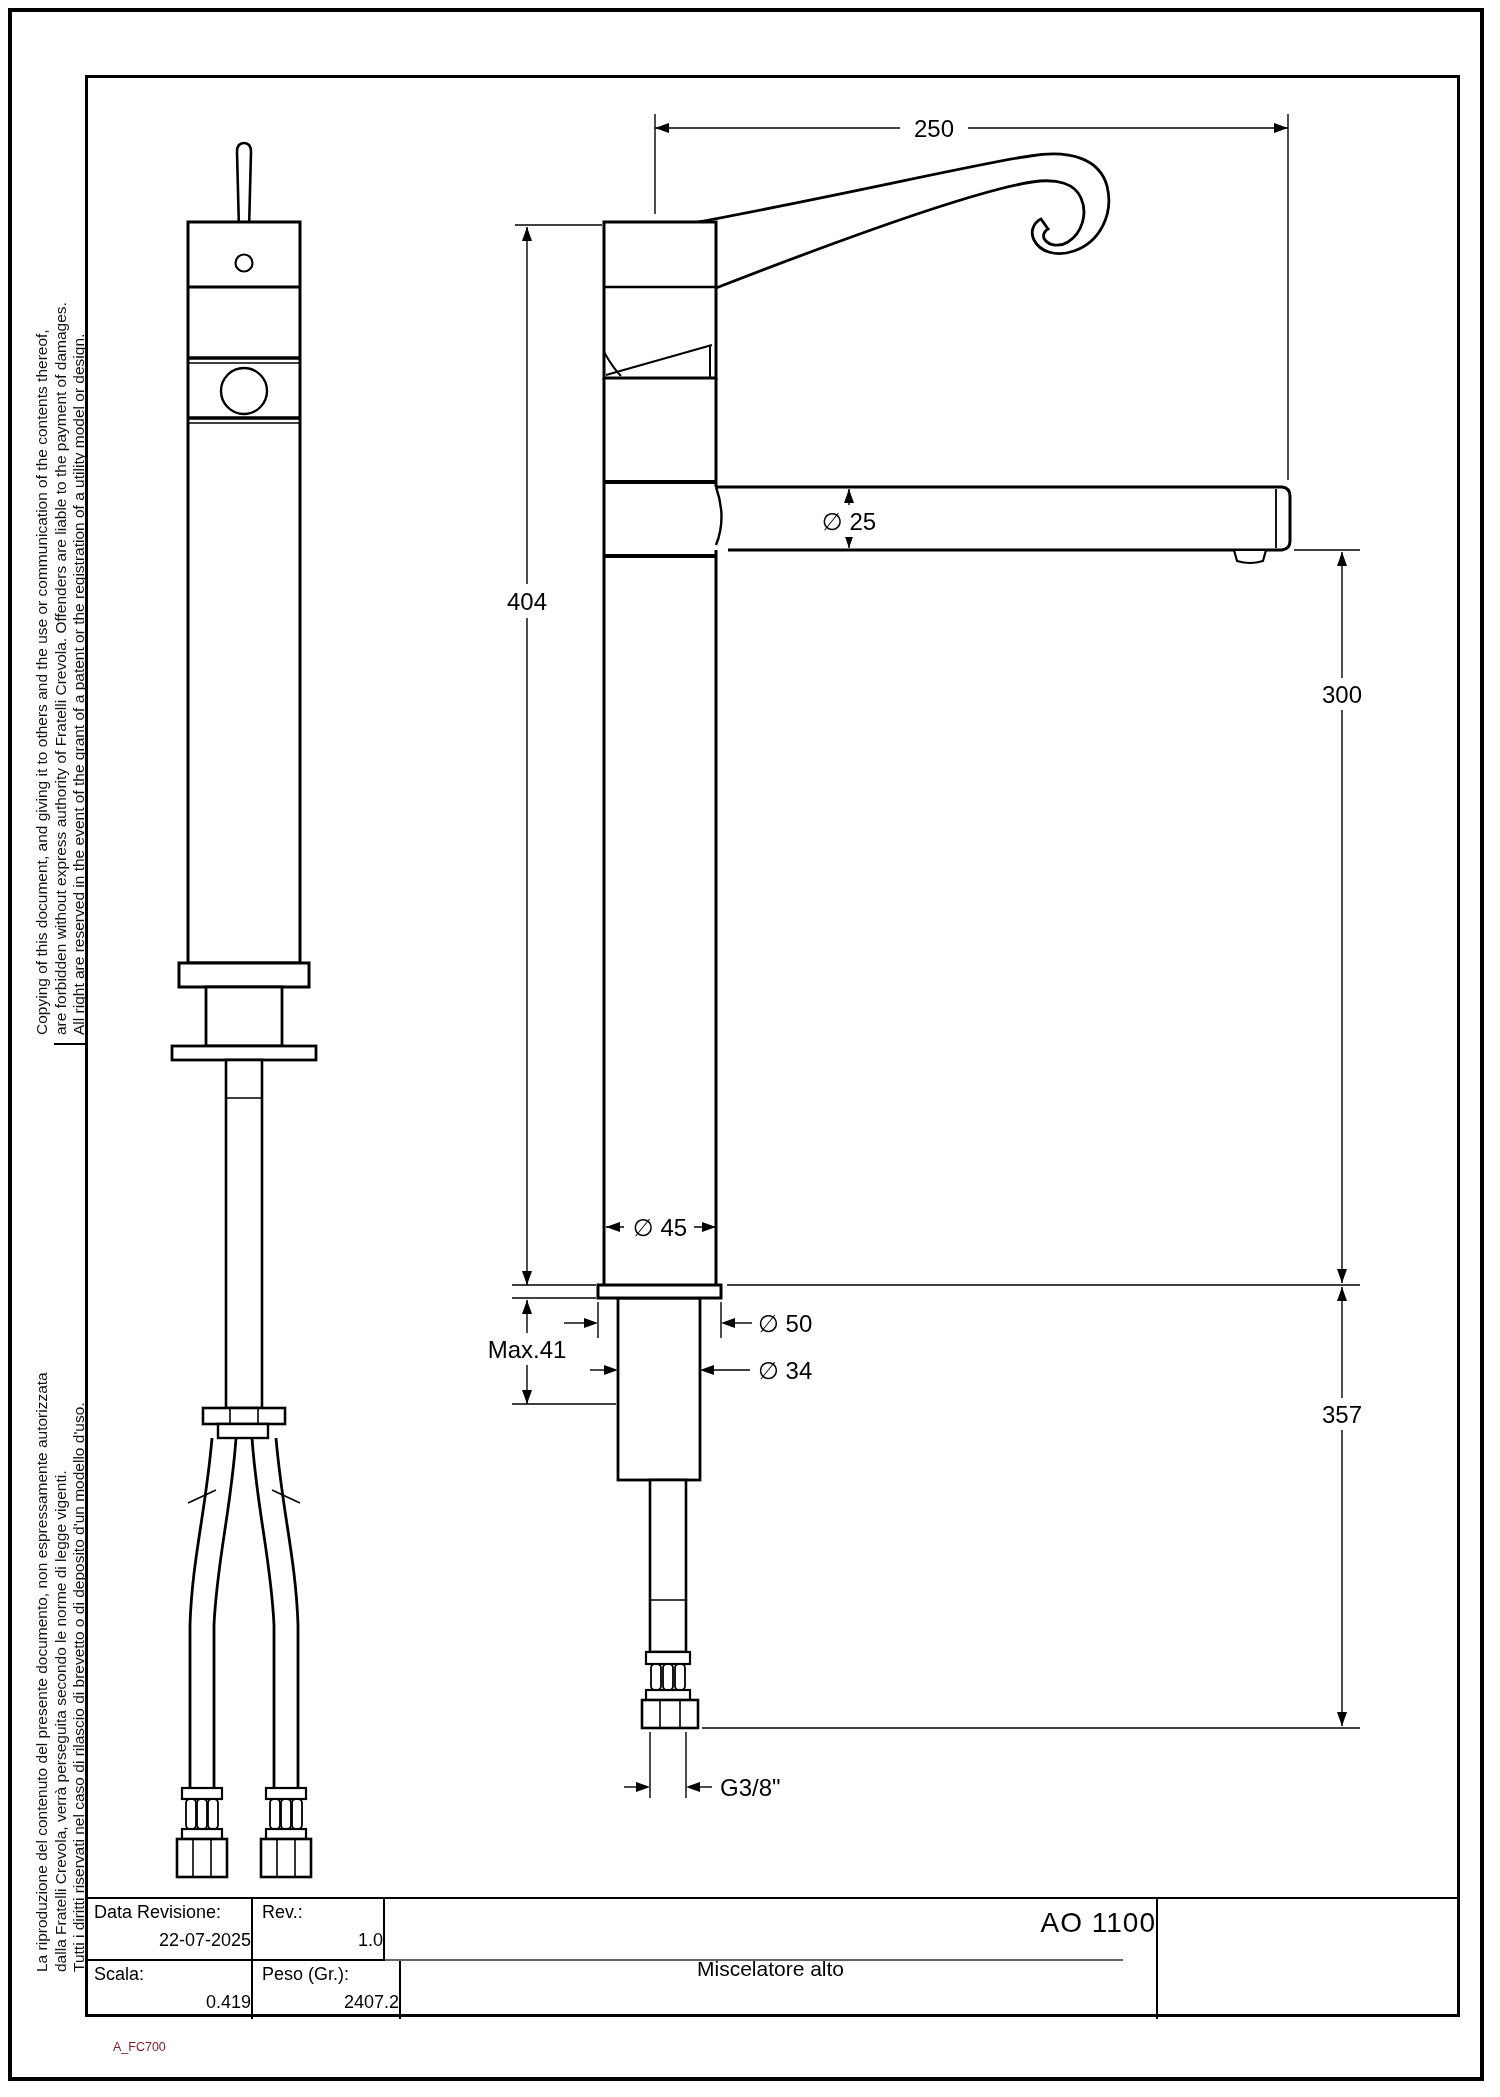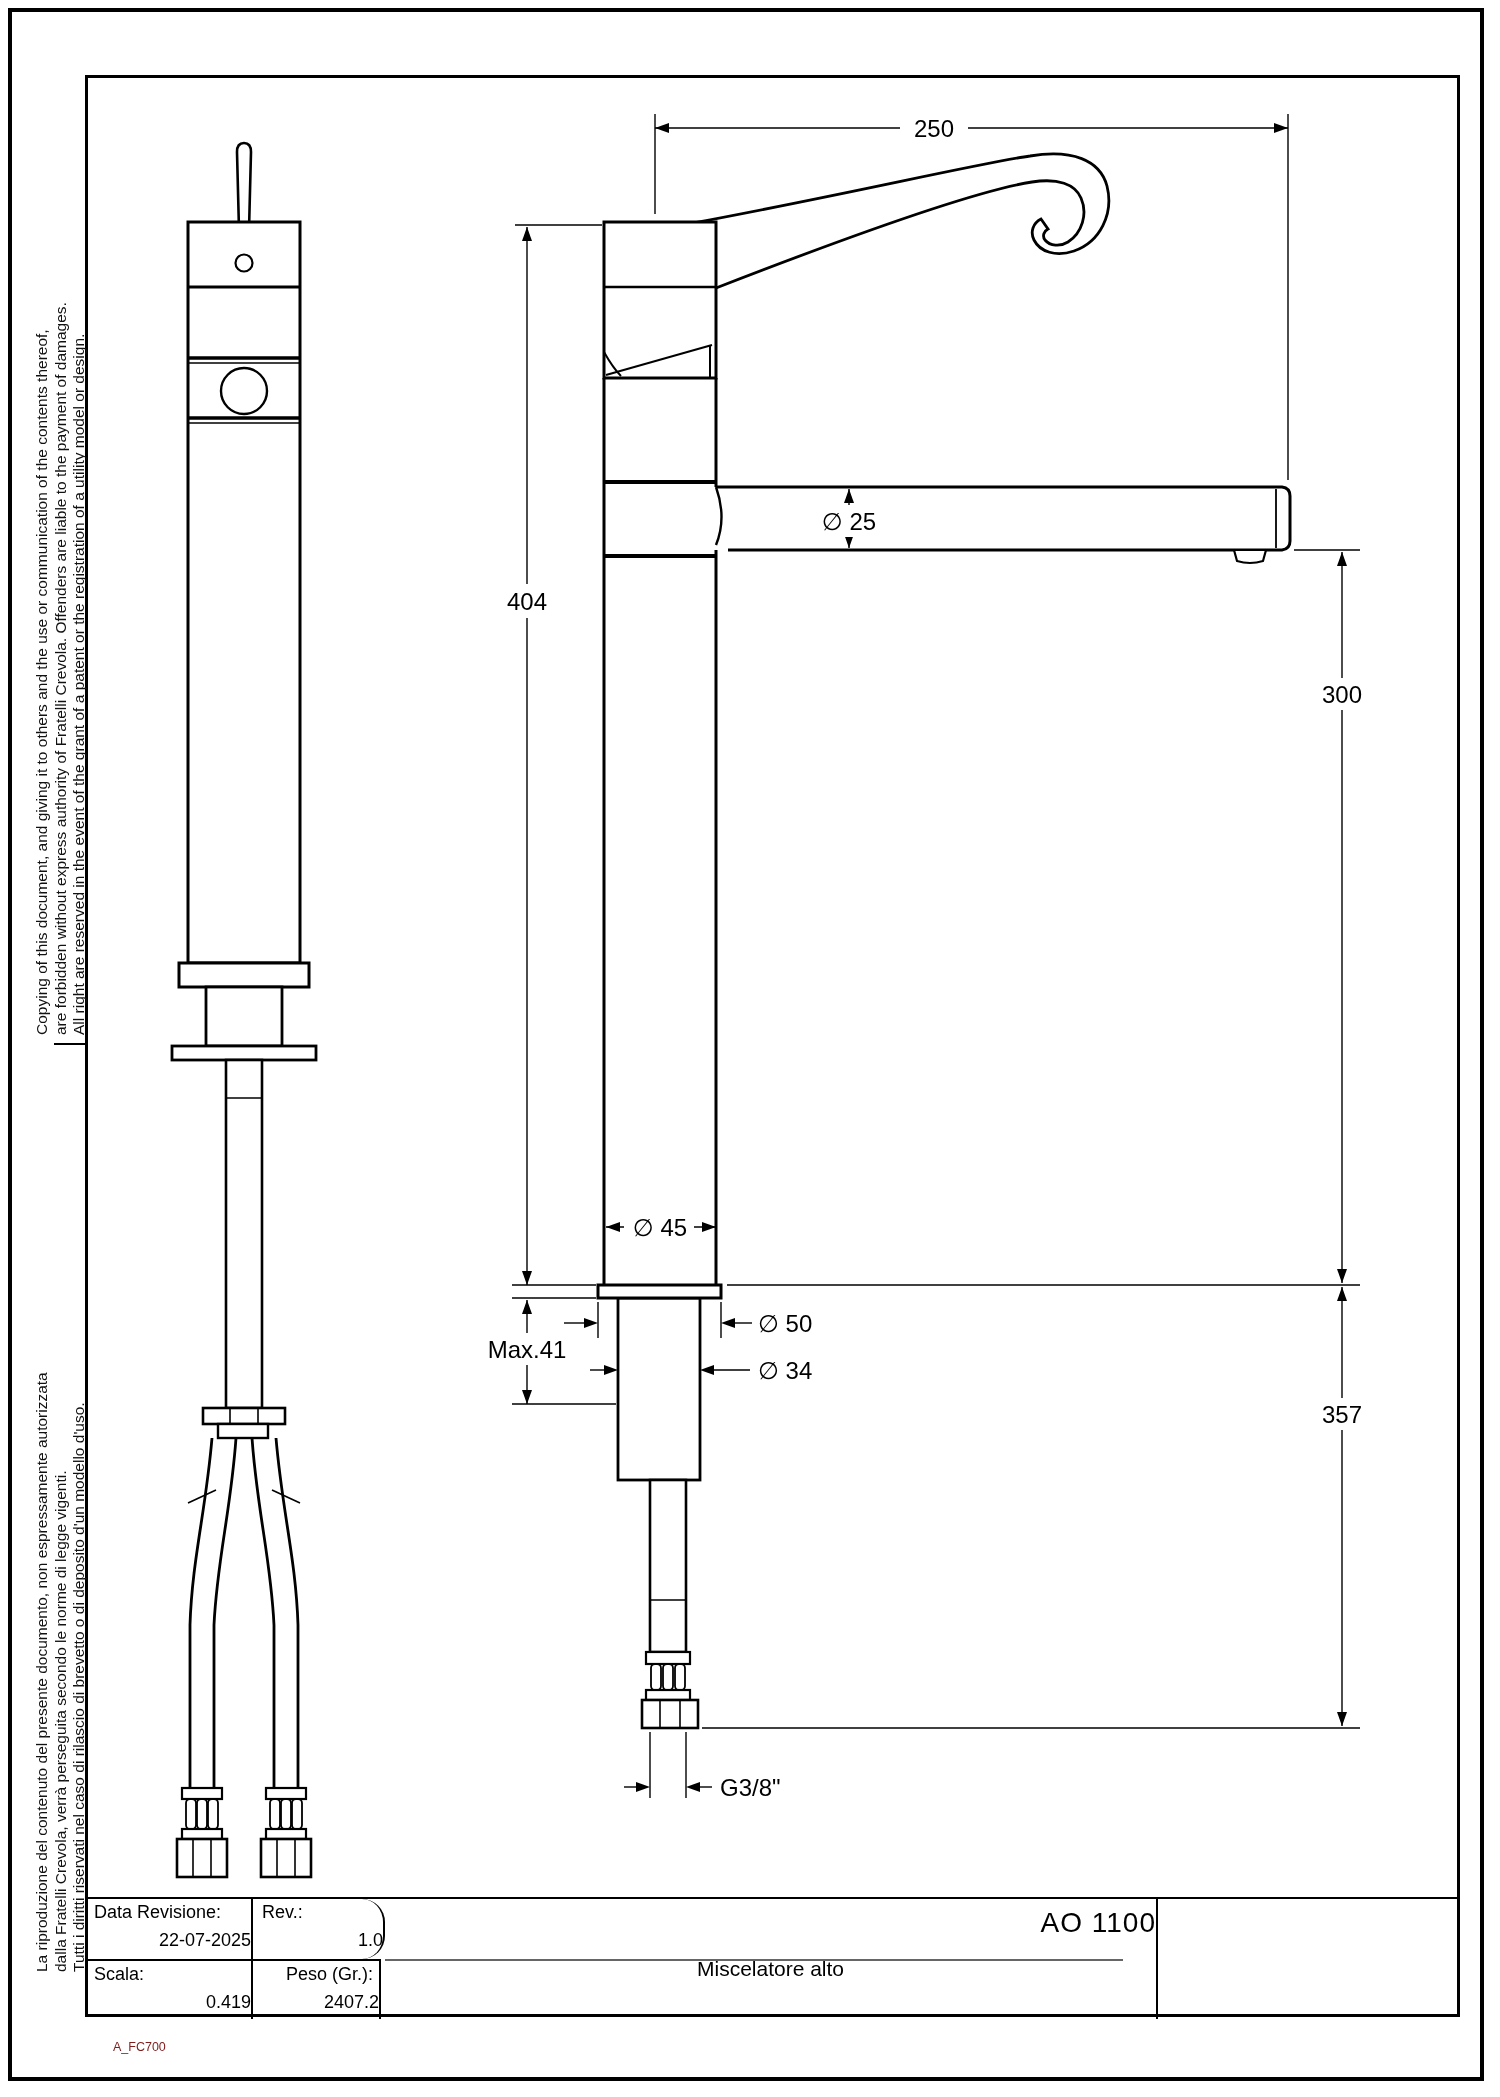--- a/index.html
+++ b/index.html
@@ -10,23 +10,23 @@
   
   .vnote{position:absolute;overflow:visible;}
   .vnote-inner{transform-origin:top left;font-size:15.5px;line-height:18.5px;color:#111;white-space:nowrap;}
   .vdivider{position:absolute;background:#000;}
   
   .tblock{position:absolute;left:85px;top:1897px;width:1375px;height:120px;box-sizing:border-box;border-top:2px solid #000;}
   .tb-cell{position:absolute;box-sizing:border-box;color:#000000;}
   .tb-label{font-size:18px;padding:3px 0 0 9px;}
   .tb-value{font-size:18px;text-align:right;margin-top:7px;}
   .cell-date{left:0;top:0;width:168px;height:60px;border-right:2px solid #000;}
-  .cell-rev{left:168px;top:0;width:132px;height:60px;border-right:2px solid #000;border-radius:23px;}
+  .cell-rev{left:168px;top:0;width:132px;height:60px;border-right:2px solid #000;}
   .cell-scale{left:0;top:60px;width:168px;height:60px;border-right:2px solid #000;border-top:2px solid #000;}
-  .cell-weight{left:168px;top:60px;width:128px;height:60px;border-right:2px solid #000;border-top:2px solid #000;padding-left:24px;}
+  .cell-weight{left:168px;top:60px;width:148px;height:60px;border-right:2px solid #000;border-top:2px solid #000;}
   .cell-code{left:300px;top:0;width:773px;height:120px;border-right:2px solid #000;}
   .code-text{font-size:28px;text-align:right;margin-top:8px;letter-spacing:1px;}
   .code-divider{position:absolute;left:0;top:60px;width:738px;height:2px;background:#666;}
   .name-text{font-size:21px;text-align:center;margin-top:18px;}
   .cell-logo{left:1073px;top:0;width:302px;height:120px;}
   .doc-code{position:absolute;left:113px;top:2040px;font-size:12.5px;color:#7f1d1d;}
 </style>
 </head>
 <body>
 

